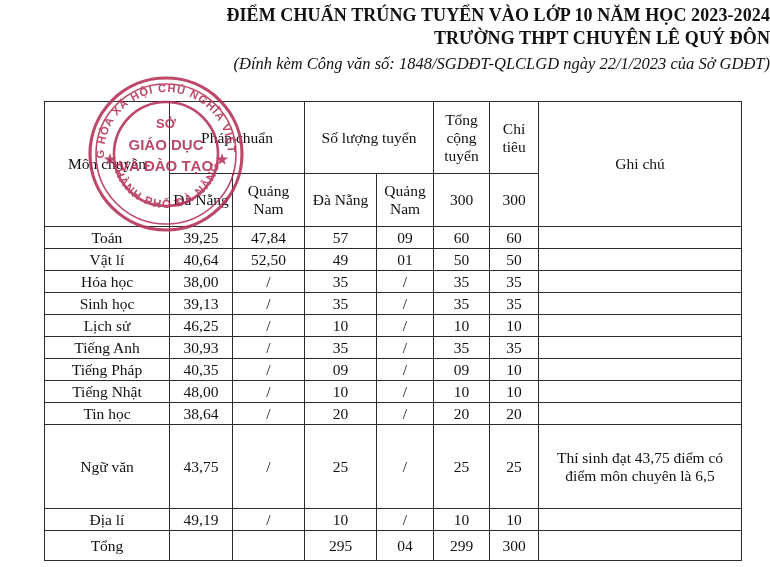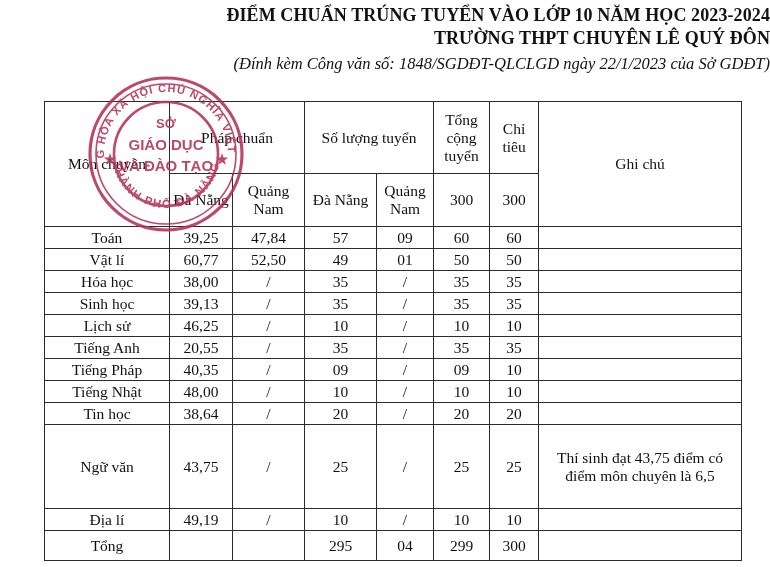--- a/index.html
+++ b/index.html
@@ -165,21 +165,21 @@
         <td>39,25</td>
         <td>47,84</td>
         <td>57</td>
         <td>09</td>
         <td>60</td>
         <td>60</td>
         <td class="note"></td>
       </tr>
       <tr class="data-row">
         <td class="subject">Vật lí</td>
-        <td>60,77</td>
+        <td>40,64</td>
         <td>52,50</td>
         <td>49</td>
         <td>01</td>
         <td>50</td>
         <td>50</td>
         <td class="note"></td>
       </tr>
       <tr class="data-row">
         <td class="subject">Hóa học</td>
         <td>38,00</td>
@@ -205,21 +205,21 @@
         <td>46,25</td>
         <td>/</td>
         <td>10</td>
         <td>/</td>
         <td>10</td>
         <td>10</td>
         <td class="note"></td>
       </tr>
       <tr class="data-row">
         <td class="subject">Tiếng Anh</td>
-        <td>20,55</td>
+        <td>30,93</td>
         <td>/</td>
         <td>35</td>
         <td>/</td>
         <td>35</td>
         <td>35</td>
         <td class="note"></td>
       </tr>
       <tr class="data-row">
         <td class="subject">Tiếng Pháp</td>
         <td>40,35</td>

